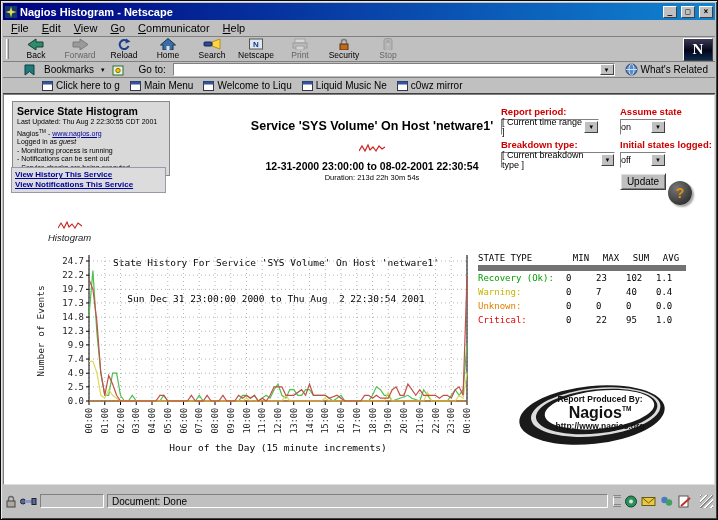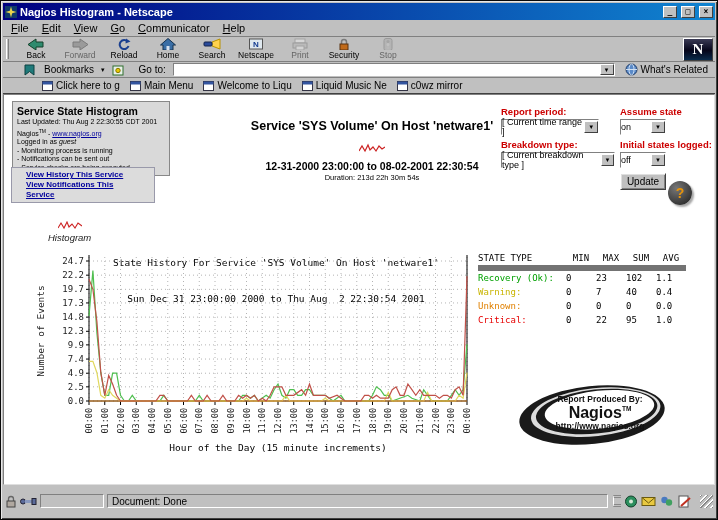--- a/index.html
+++ b/index.html
@@ -59,22 +59,22 @@
 
   
   .content { flex:1; margin:0 2px; background:#fff; position:relative; overflow:hidden;
              border:1px solid; border-color:#808080 #dfdfdf #dfdfdf #808080; }
 
   .info-box { position:absolute; left:8px; top:6px; width:158px; background:#d9d9d9;
               border:1px solid #888; padding:3px 4px; font-size:7px; line-height:8.5px; }
   .info-box .ib-title { font-size:10.5px; font-weight:bold; line-height:12px; margin-bottom:1px;}
   .info-box a, .links-box a { color:#00009c; text-decoration:underline; }
 
-  .links-box { position:absolute; left:7px; top:72px; width:144px; background:#dcdcdc;
-               border:1px solid #99a; padding:2px 14px; font-size:8px; line-height:10px;
+  .links-box { position:absolute; left:7px; top:72px; width:155px; background:#dcdcdc;
+               border:1px solid #99a; padding:2px 3px; font-size:8px; line-height:10px;
                font-weight:bold; }
 
   .header-block { position:absolute; left:213px; top:24px; width:310px; text-align:center; }
   .hb-title { font-size:12.5px; font-weight:bold; }
   .hb-range { font-size:10.5px; font-weight:bold; margin-top:3px; }
   .hb-duration { font-size:7.5px; margin-top:1px; }
   .zigzag { margin-top:6px; }
 
   .ctl-label { position:absolute; color:#cc0000; font-size:9.5px; font-weight:bold; }
   .combo { position:absolute; height:16px; background:#fff; border:1px solid;

